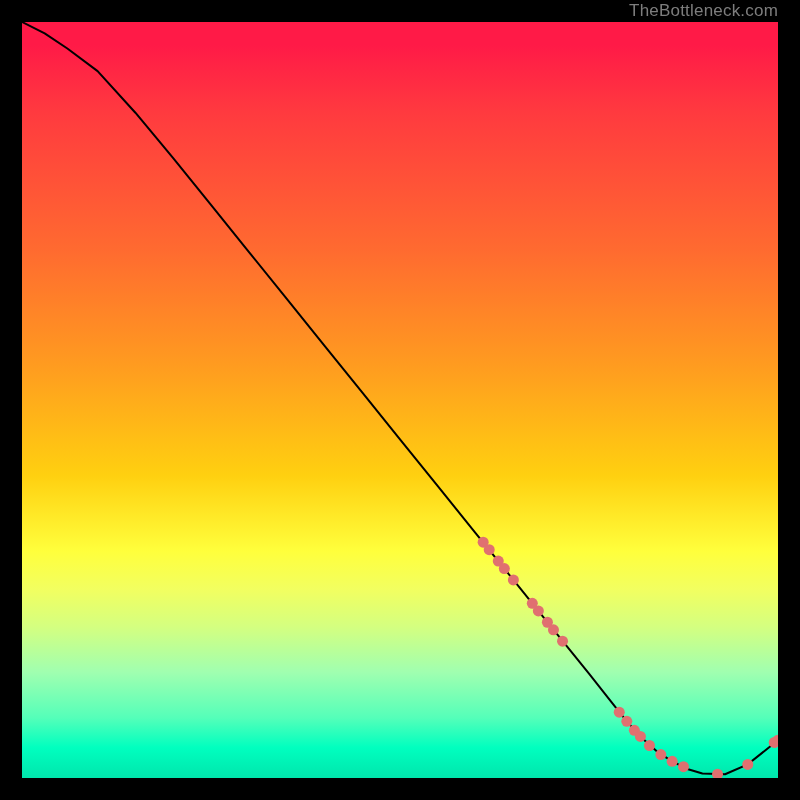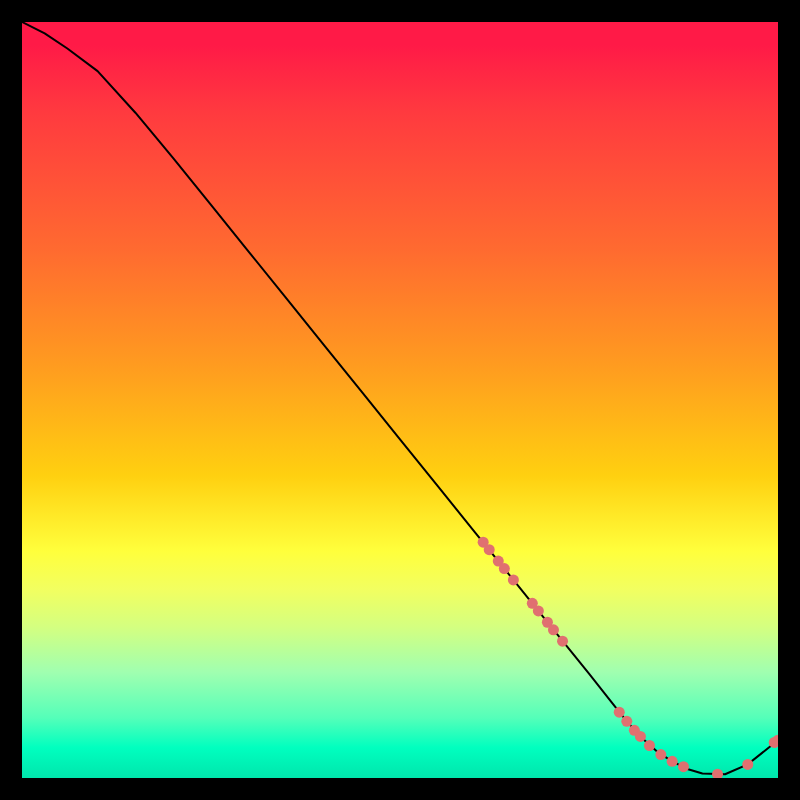--- a/index.html
+++ b/index.html
@@ -56,20 +56,21 @@
     color: #7d7d7d;
     font-size: 17px;
     font-weight: 500;
     letter-spacing: 0.2px;
   }
 </style>
 </head>
 <body>
 
 <div class="frame">
+  <div class="watermark">TheBottleneck.com</div>
   <div class="plot">
     <svg class="curve" viewBox="0 0 756 756" preserveAspectRatio="none">
       <path id="curve-path" fill="none" stroke="#000000" stroke-width="2" stroke-linejoin="round" stroke-linecap="round" d="M0.00 0.00 L22.68 11.34 L45.36 26.46 L75.60 49.14 L113.40 90.72 L151.20 136.08 L189.00 182.95 L226.80 229.82 L264.60 276.70 L302.40 323.57 L340.20 370.44 L378.00 417.31 L415.80 464.18 L453.60 511.06 L491.40 557.93 L529.20 604.80 L567.00 651.67 L589.68 680.40 L604.80 699.30 L619.92 715.93 L635.04 729.54 L650.16 739.37 L665.28 746.93 L680.40 751.46 L703.08 752.22 L725.76 742.39 L756.00 718.20"></path>
       <g id="markers">
           <circle cx="461.16" cy="520.13" r="5.5" fill="#e07070"></circle>
           <circle cx="467.21" cy="527.69" r="5.5" fill="#e07070"></circle>
           <circle cx="476.28" cy="539.03" r="5.5" fill="#e07070"></circle>
           <circle cx="482.33" cy="546.59" r="5.5" fill="#e07070"></circle>
           <circle cx="491.40" cy="557.93" r="5.5" fill="#e07070"></circle>
           <circle cx="510.30" cy="581.36" r="5.5" fill="#e07070"></circle>

